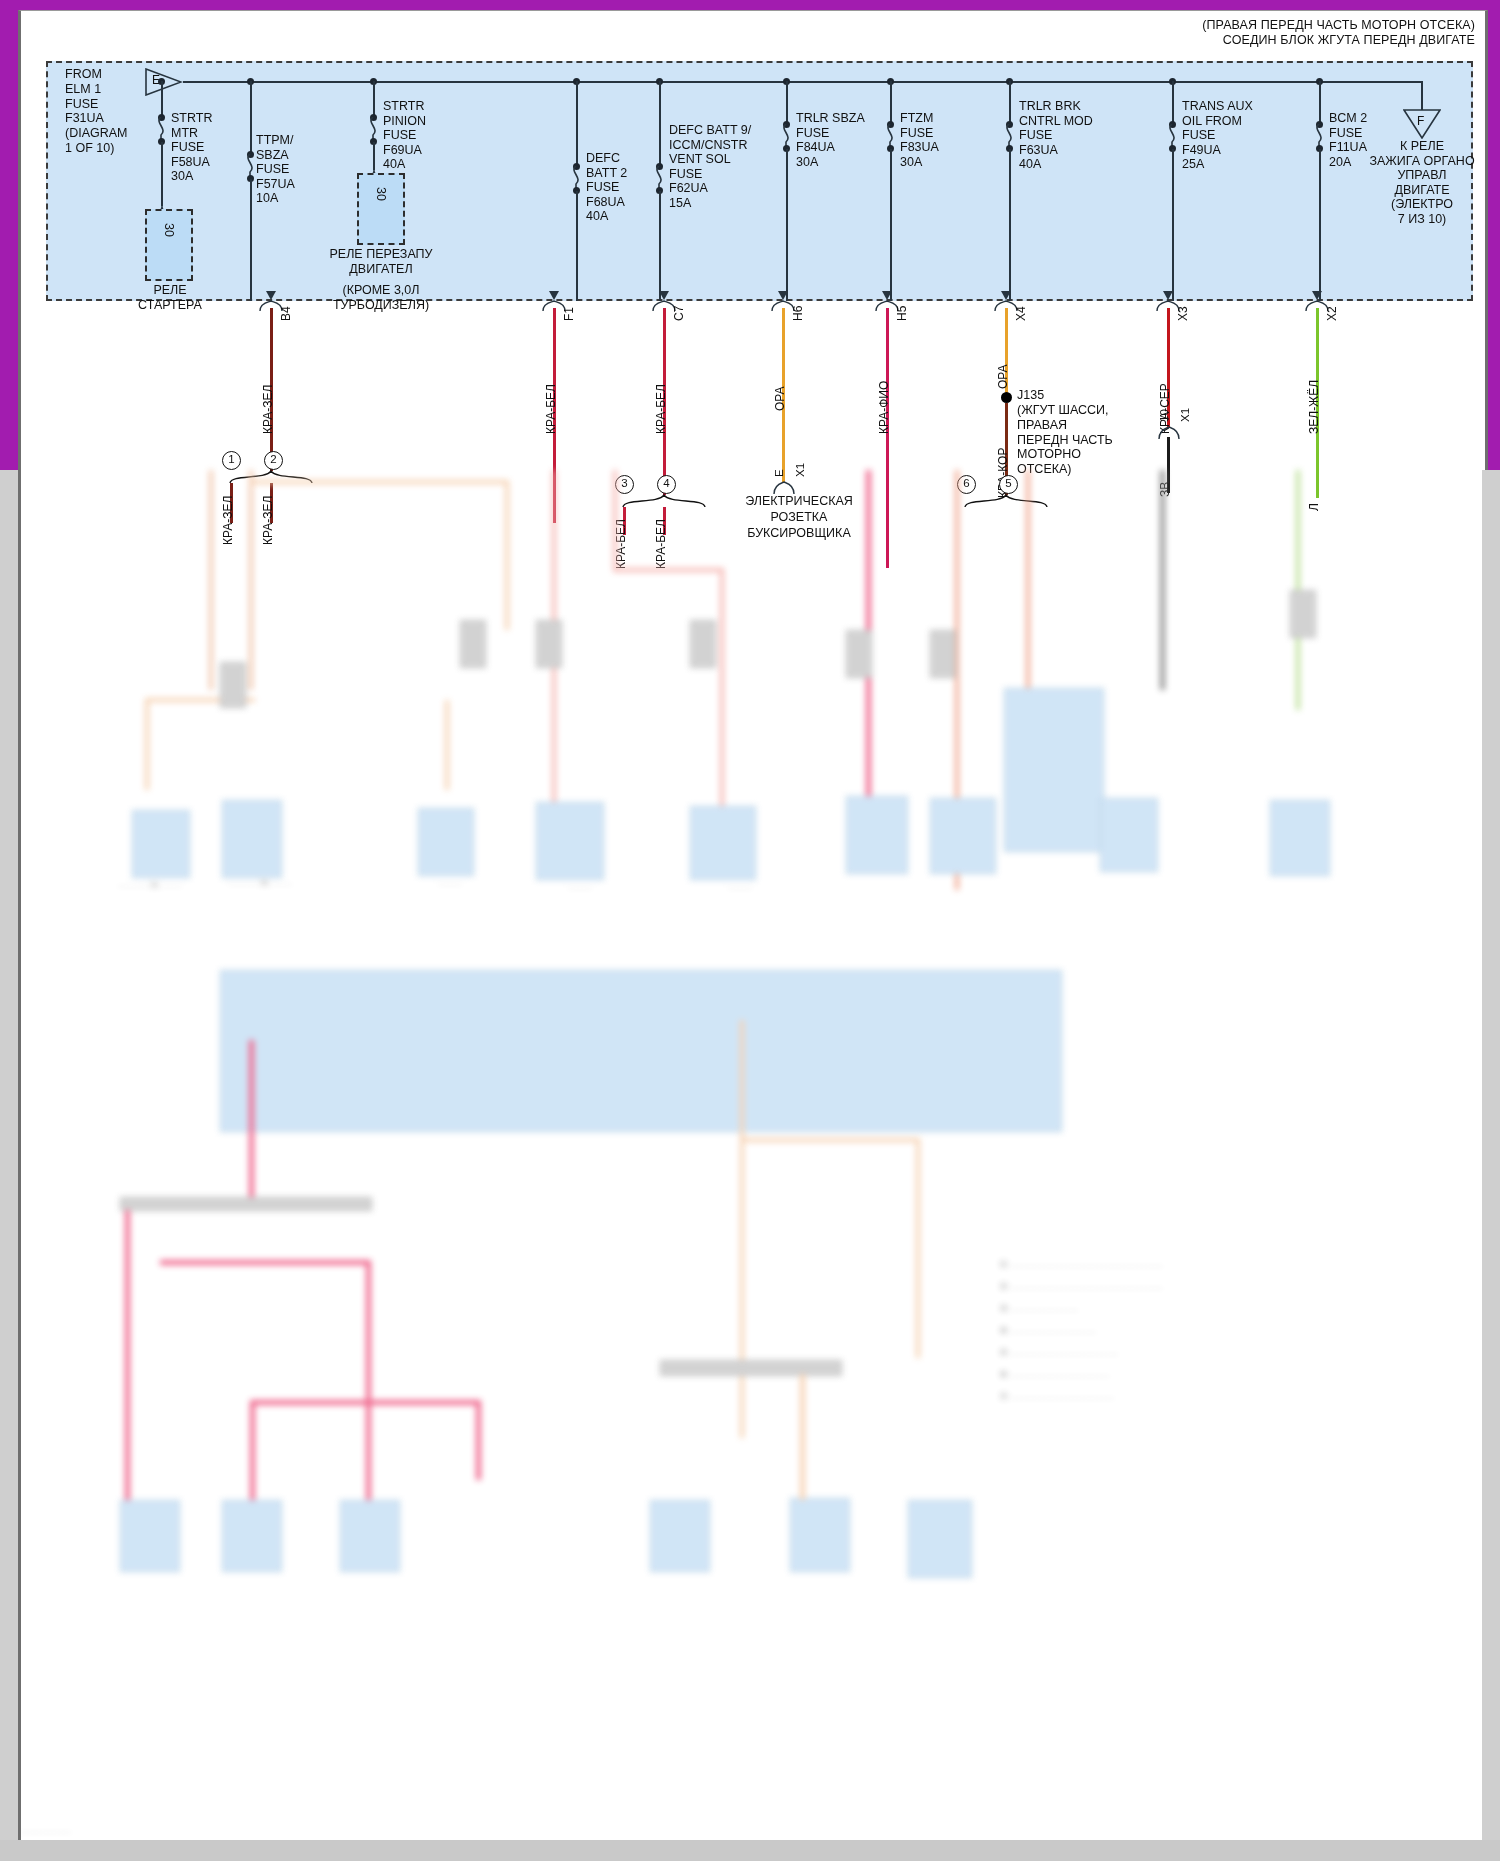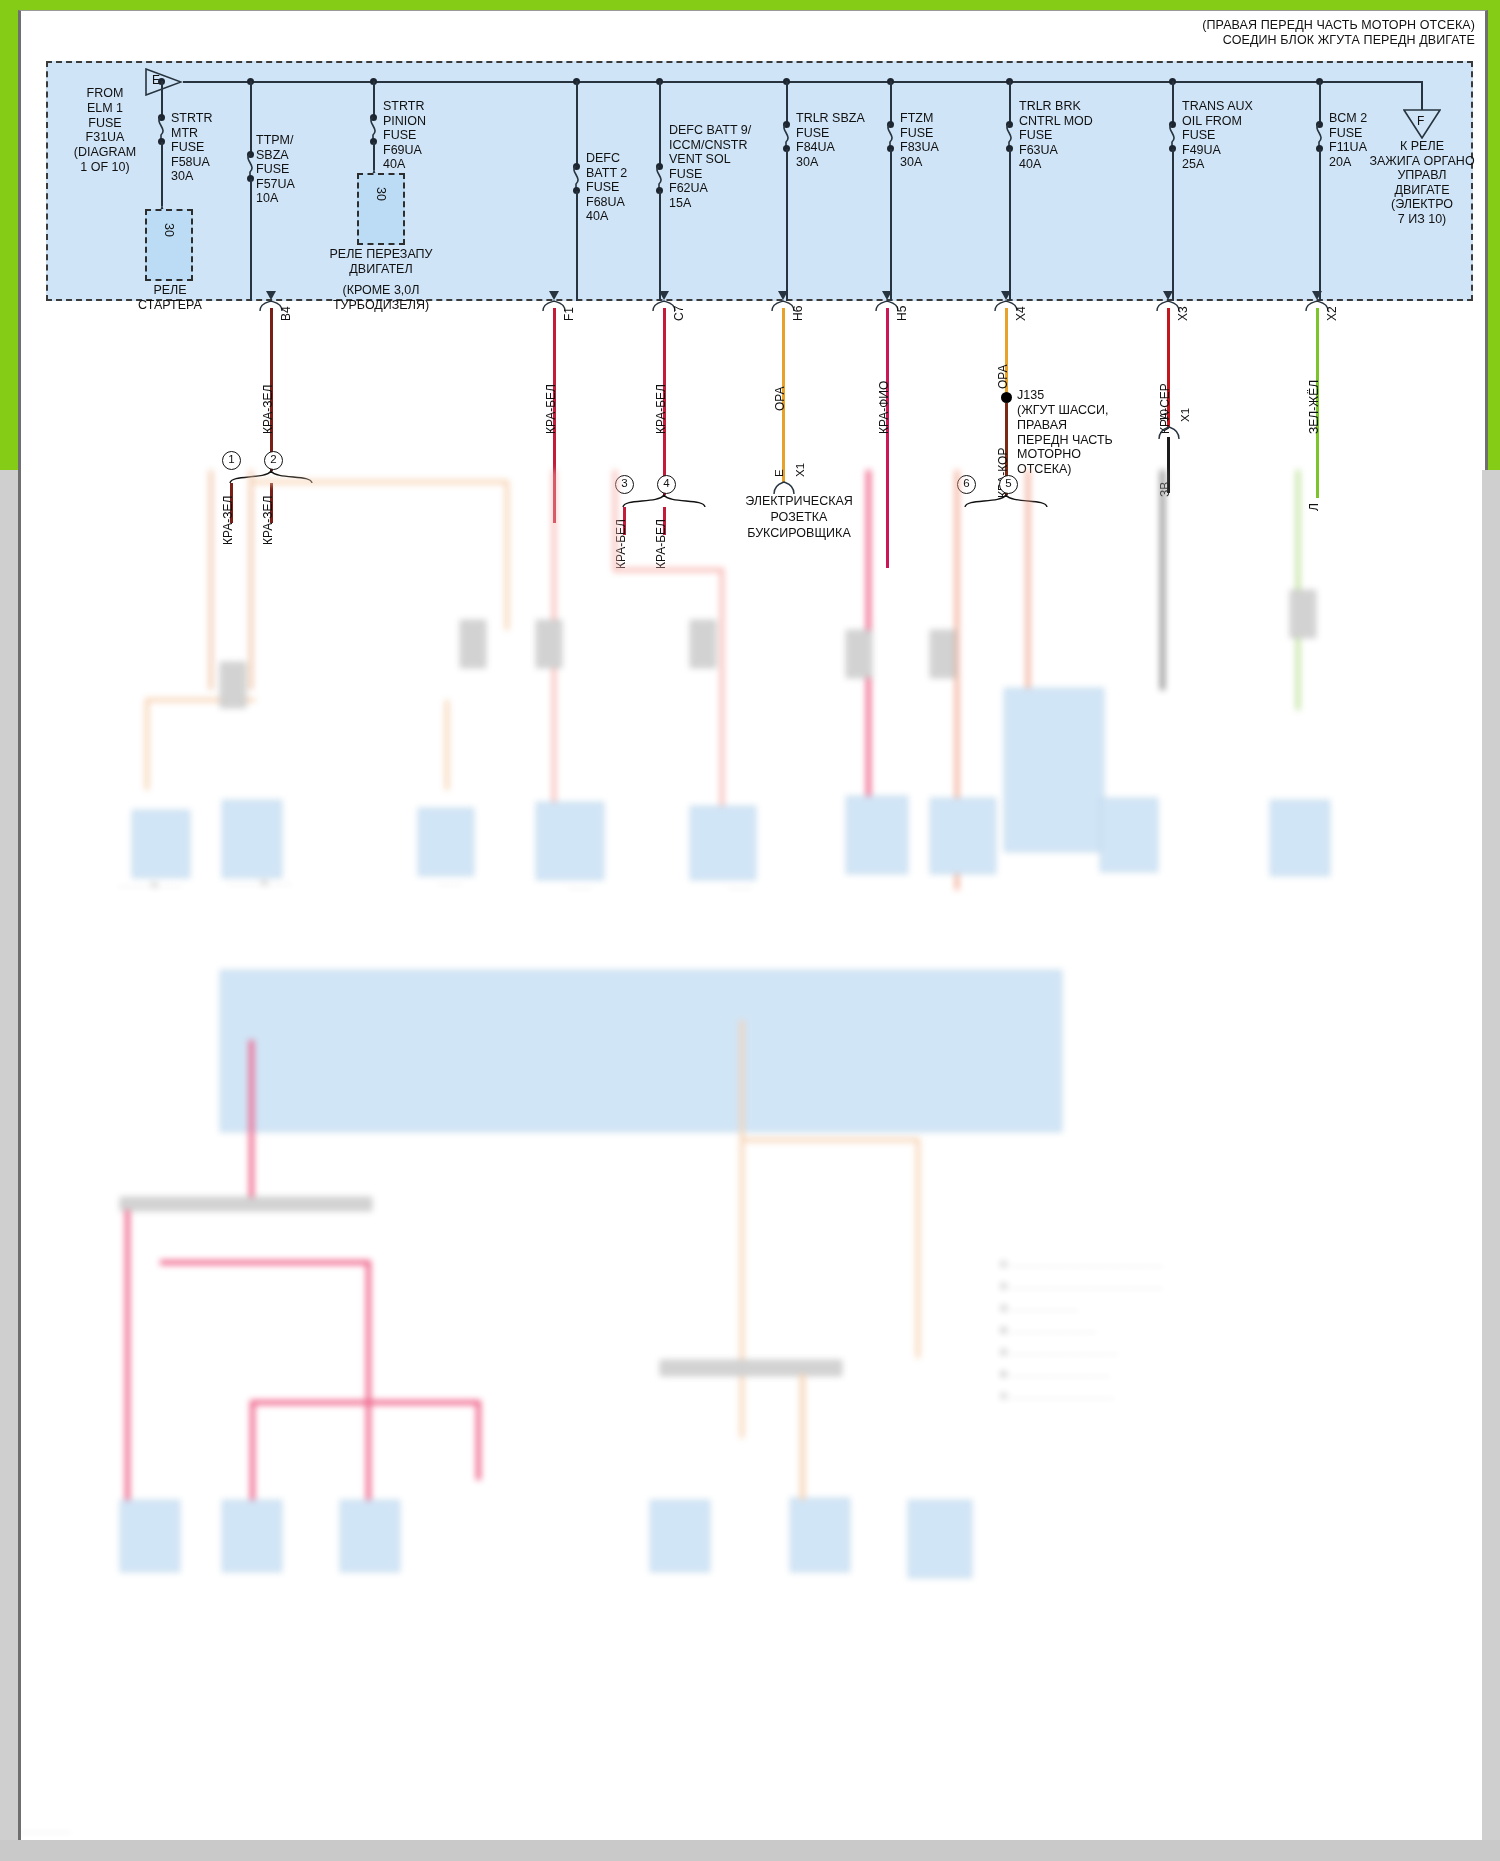--- a/index.html
+++ b/index.html
@@ -1,17 +1,17 @@
 <!DOCTYPE html>
 <html><head>
 <meta charset="utf-8">
 <style>
   html,body{margin:0;padding:0;background:#ffffff;}
   body{font-family:"Liberation Sans",sans-serif;}
-  #page{position:relative;width:1500px;height:1861px;background:#84cc16;overflow:hidden;}
+  #page{position:relative;width:1500px;height:1861px;background:#a21caf;overflow:hidden;}
   #sheet{position:absolute;left:18px;top:10px;width:1464px;height:1841px;background:#fff;
          border-left:3px solid #6f6f6f;border-right:3px solid #6f6f6f;border-top:1px solid #9a9a9a;}
   .hdr{position:absolute;text-align:right;font-size:12.5px;line-height:15px;color:#111;letter-spacing:.1px;}
   
   #hbox{position:absolute;left:25px;top:50px;width:1427px;height:240px;
         background:#cfe4f7;border:2px dashed #3b3b3b;box-sizing:border-box;}
   .bus{position:absolute;background:#27343f;}
   .vline{position:absolute;width:1.6px;background:#27343f;}
   .dot{position:absolute;width:7px;height:7px;border-radius:50%;background:#1d2630;}
   .ftxt{position:absolute;font-size:12.5px;line-height:14.6px;color:#111;white-space:pre-line;}
@@ -47,21 +47,21 @@
 
 <div id="page">
 
   <div id="sheet">
 
     <div class="hdr" style="right:10px;top:7px;">(ПРАВАЯ ПЕРЕДН ЧАСТЬ МОТОРН ОТСЕКА)</div>
     <div class="hdr" style="right:10px;top:22px;">СОЕДИН БЛОК ЖГУТА ПЕРЕДН ДВИГАТЕ</div>
 
     <div id="hbox"></div>
 
-    <div class="noteL" style="left:44px;top:56px;width:80px;text-align:center;margin-top:19px;">FROM
+    <div class="noteL" style="left:44px;top:56px;width:80px;">FROM
 ELM 1
 FUSE
 F31UA
 (DIAGRAM
 1 OF 10)</div>
     <svg style="position:absolute;left:124px;top:57px;" width="38" height="28">
       <polygon points="1,1 1,27 36,14" fill="#cfe4f7" stroke="#27343f" stroke-width="1.6"></polygon>
     </svg>
     <div style="position:absolute;left:131px;top:62px;font-size:12px;color:#111;">E</div>
 

